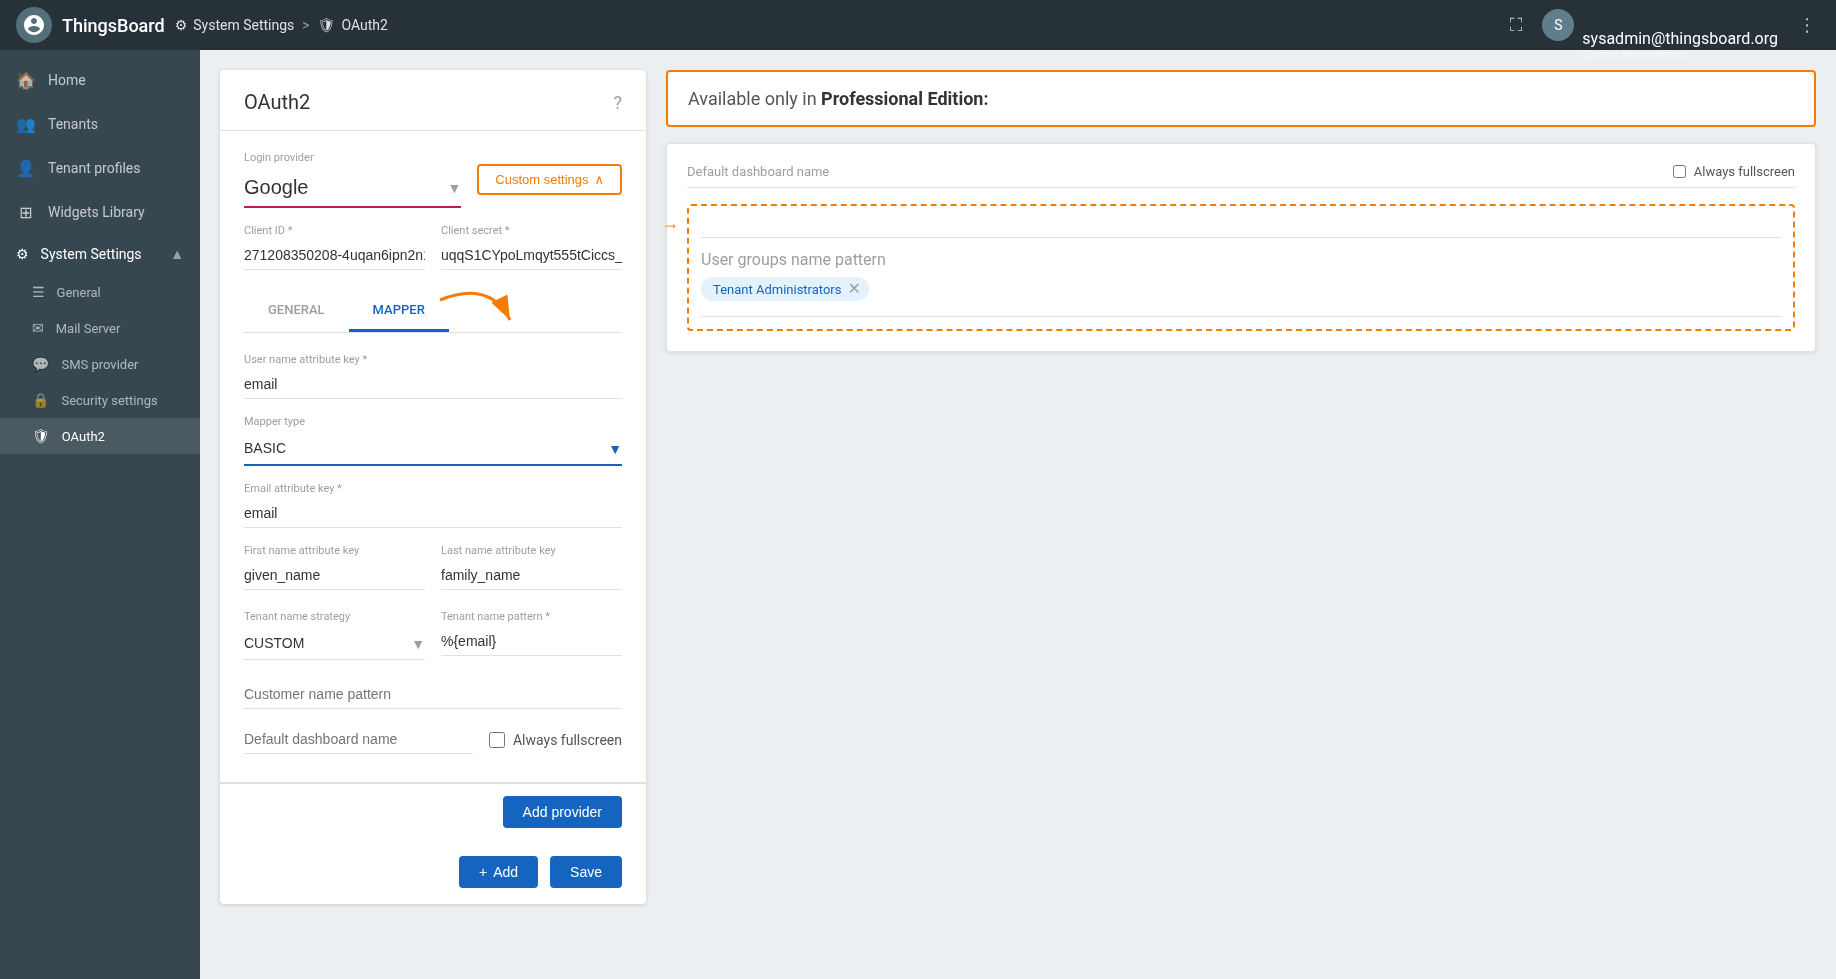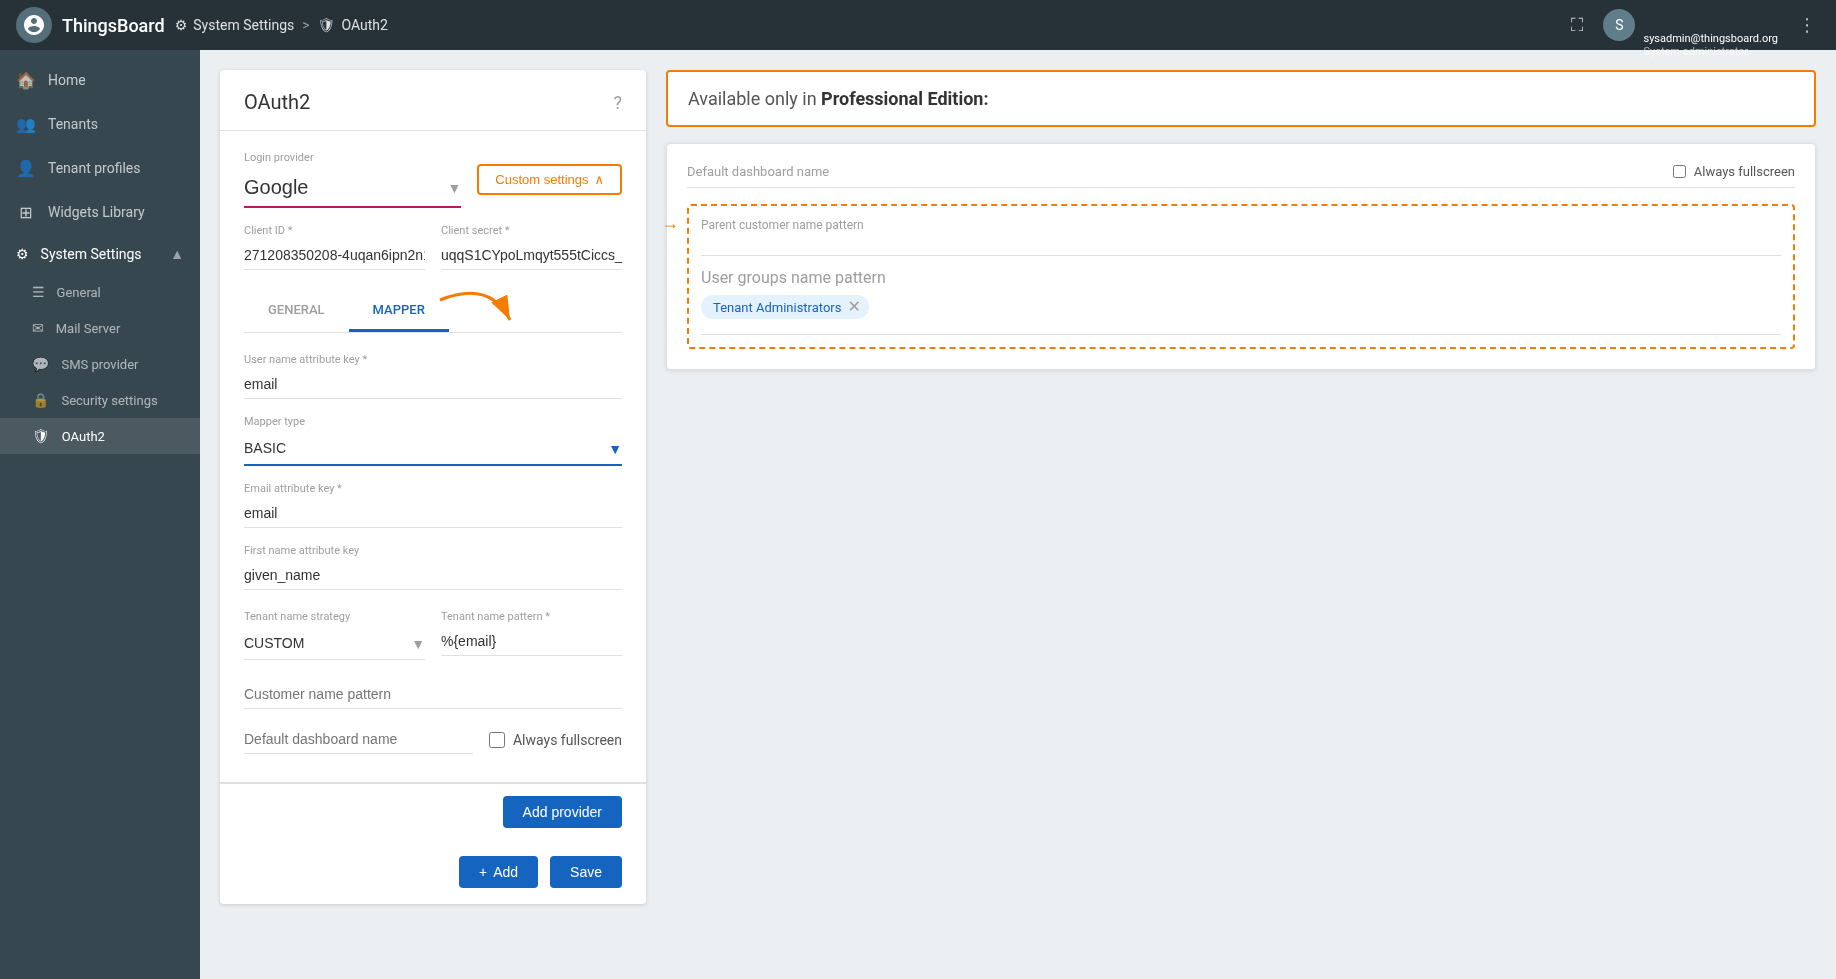--- a/index.html
+++ b/index.html
@@ -22,21 +22,21 @@
     .topbar-logo svg { width: 24px; height: 24px; }
     .topbar-title { color: white; font-size: 18px; font-weight: 500; }
     .topbar-breadcrumb { display: flex; align-items: center; gap: 8px; color: rgba(255,255,255,0.85); font-size: 14px; }
     .breadcrumb-sep { color: rgba(255,255,255,0.5); }
     .breadcrumb-item { display: flex; align-items: center; gap: 6px; color: rgba(255,255,255,0.85); }
     .topbar-right { display: flex; align-items: center; gap: 16px; }
     .topbar-icon-btn { background: none; border: none; color: rgba(255,255,255,0.7); cursor: pointer; font-size: 18px; padding: 4px; }
     .user-info { display: flex; align-items: center; gap: 8px; color: rgba(255,255,255,0.85); }
     .user-avatar { width: 32px; height: 32px; border-radius: 50%; background: #607d8b; display: flex; align-items: center; justify-content: center; color: white; font-size: 14px; }
     .user-details { display: flex; flex-direction: column; }
-    .user-email { font-size: 11px; color: white; margin-top: 40px; }
+    .user-email { font-size: 16px; color: white; margin-top: 40px; }
     .user-role { font-size: 11px; color: rgba(255,255,255,0.6); }
 
     
     .layout { display: flex; margin-top: 50px; height: calc(100vh - 50px); }
 
     
     .sidebar {
       width: 200px;
       background: #37474f;
       flex-shrink: 0;
@@ -425,20 +425,24 @@
             <div style="margin-bottom: 16px;">
               <div class="field-label">Email attribute key *</div>
               <input class="field-input" value="email" style="">
             </div>
 
             <div class="form-row">
               <div class="form-group">
                 <div class="field-label">First name attribute key</div>
                 <input class="field-input" value="given_name" style="">
               </div>
+              <div class="form-group">
+                <div class="field-label">Last name attribute key</div>
+                <input class="field-input" value="family_name" style="">
+              </div>
             </div>
 
             <div class="form-row">
               <div class="form-group">
                 <div class="field-label">Tenant name strategy</div>
                 <div style="position: relative;">
                   <select class="tenant-strategy-select">
                     <option>DOMAIN</option>
                     <option>EMAIL</option>
                     <option selected="">CUSTOM</option>
@@ -495,21 +499,20 @@
               <input type="checkbox" id="pro-fullscreen-cb" style="">
               <label for="pro-fullscreen-cb" style="font-size:13px; color:#555;">Always fullscreen</label>
             </div>
           </div>
 
           <div style="border: 2px dashed #f57c00; border-radius: 4px; padding: 12px; position: relative;">
 
             <div style="position: absolute; left: -28px; top: 6px; color: #f57c00; font-size: 18px;">→</div>
 
             <div style="margin-bottom: 12px;">
-              <div style="font-size:12px; color:#9e9e9e; margin-bottom:4px;">Parent customer name pattern</div>
               <div style="border-bottom: 1px solid #e0e0e0; height: 20px;"></div>
             </div>
 
             <div>
               <div style="font-size:16px; color:#9e9e9e; margin-bottom:8px;">User groups name pattern</div>
               <div style="display: flex; flex-wrap: wrap; gap: 8px; border-bottom: 1px solid #e0e0e0; padding-bottom: 15px;">
                 <div class="chip">
                   <span>Tenant Administrators</span>
                   <span class="chip-remove">✕</span>
                 </div>

